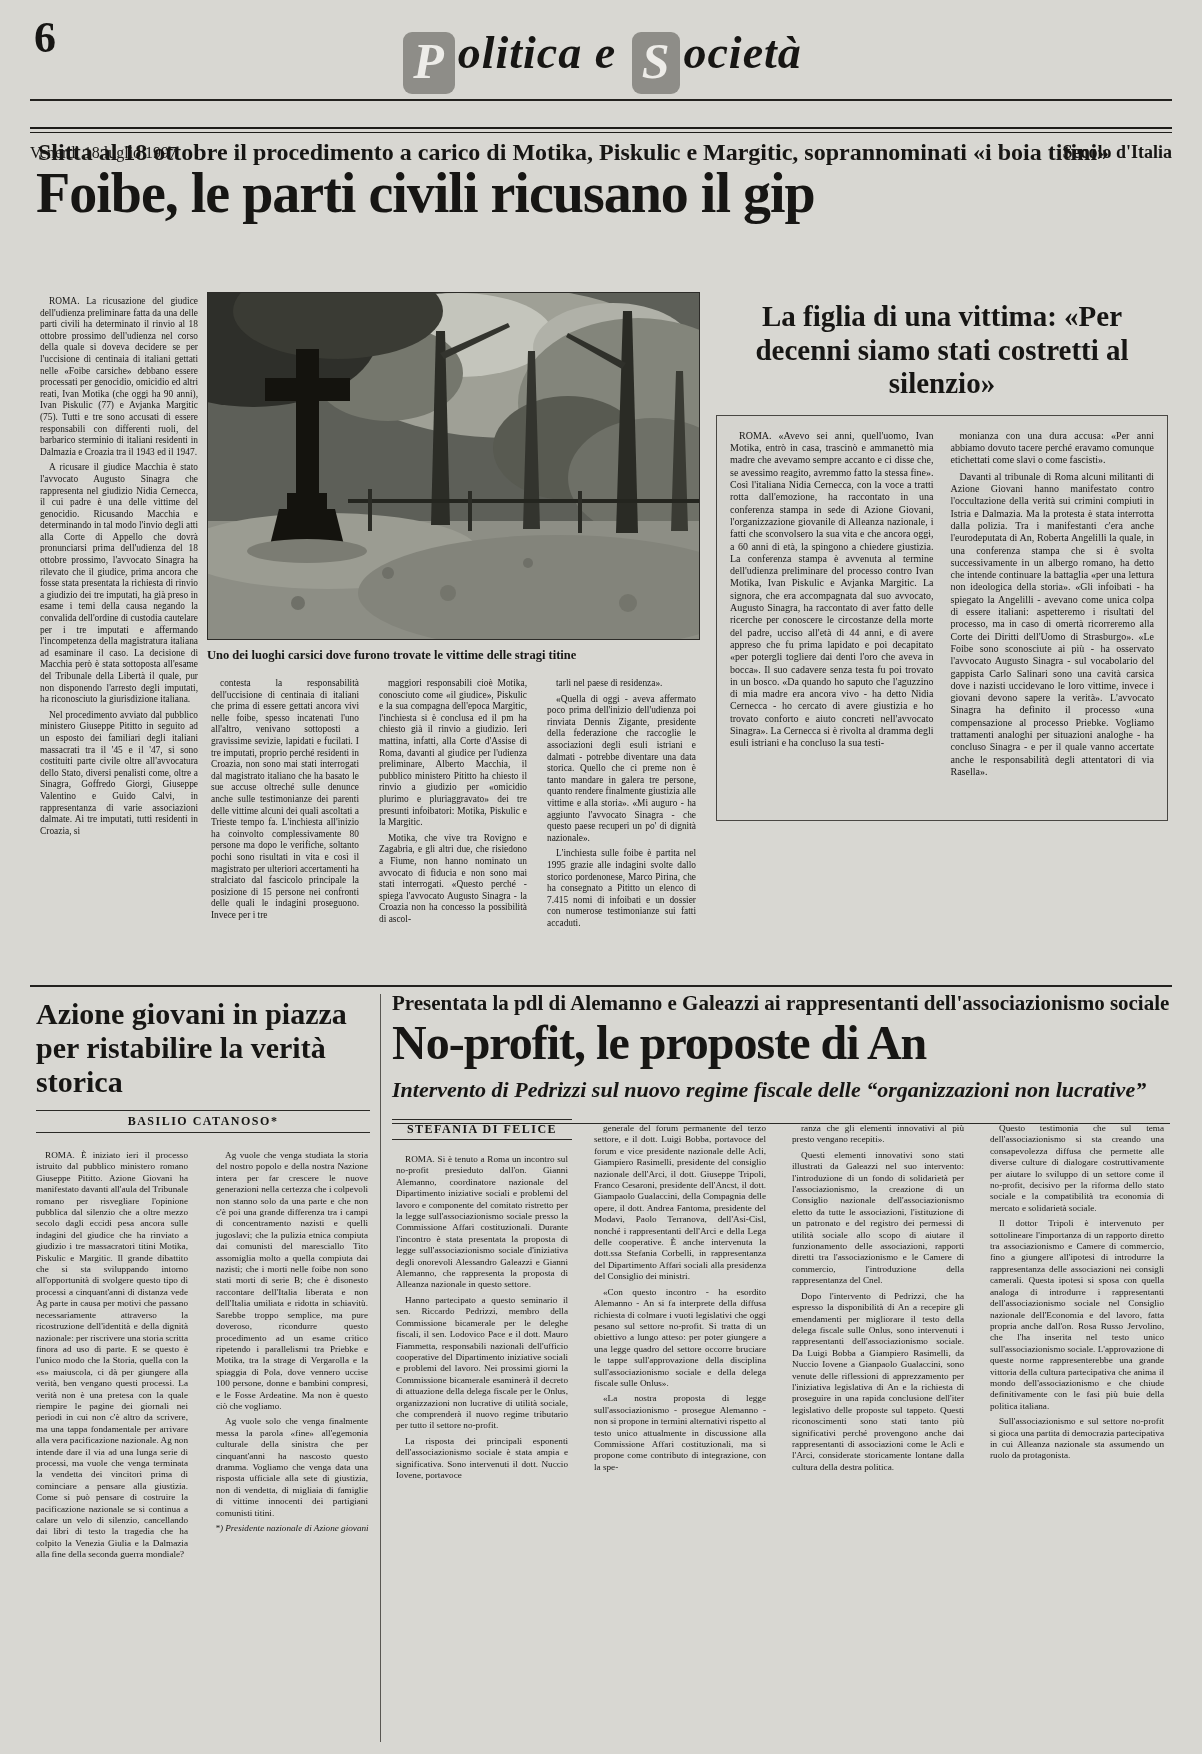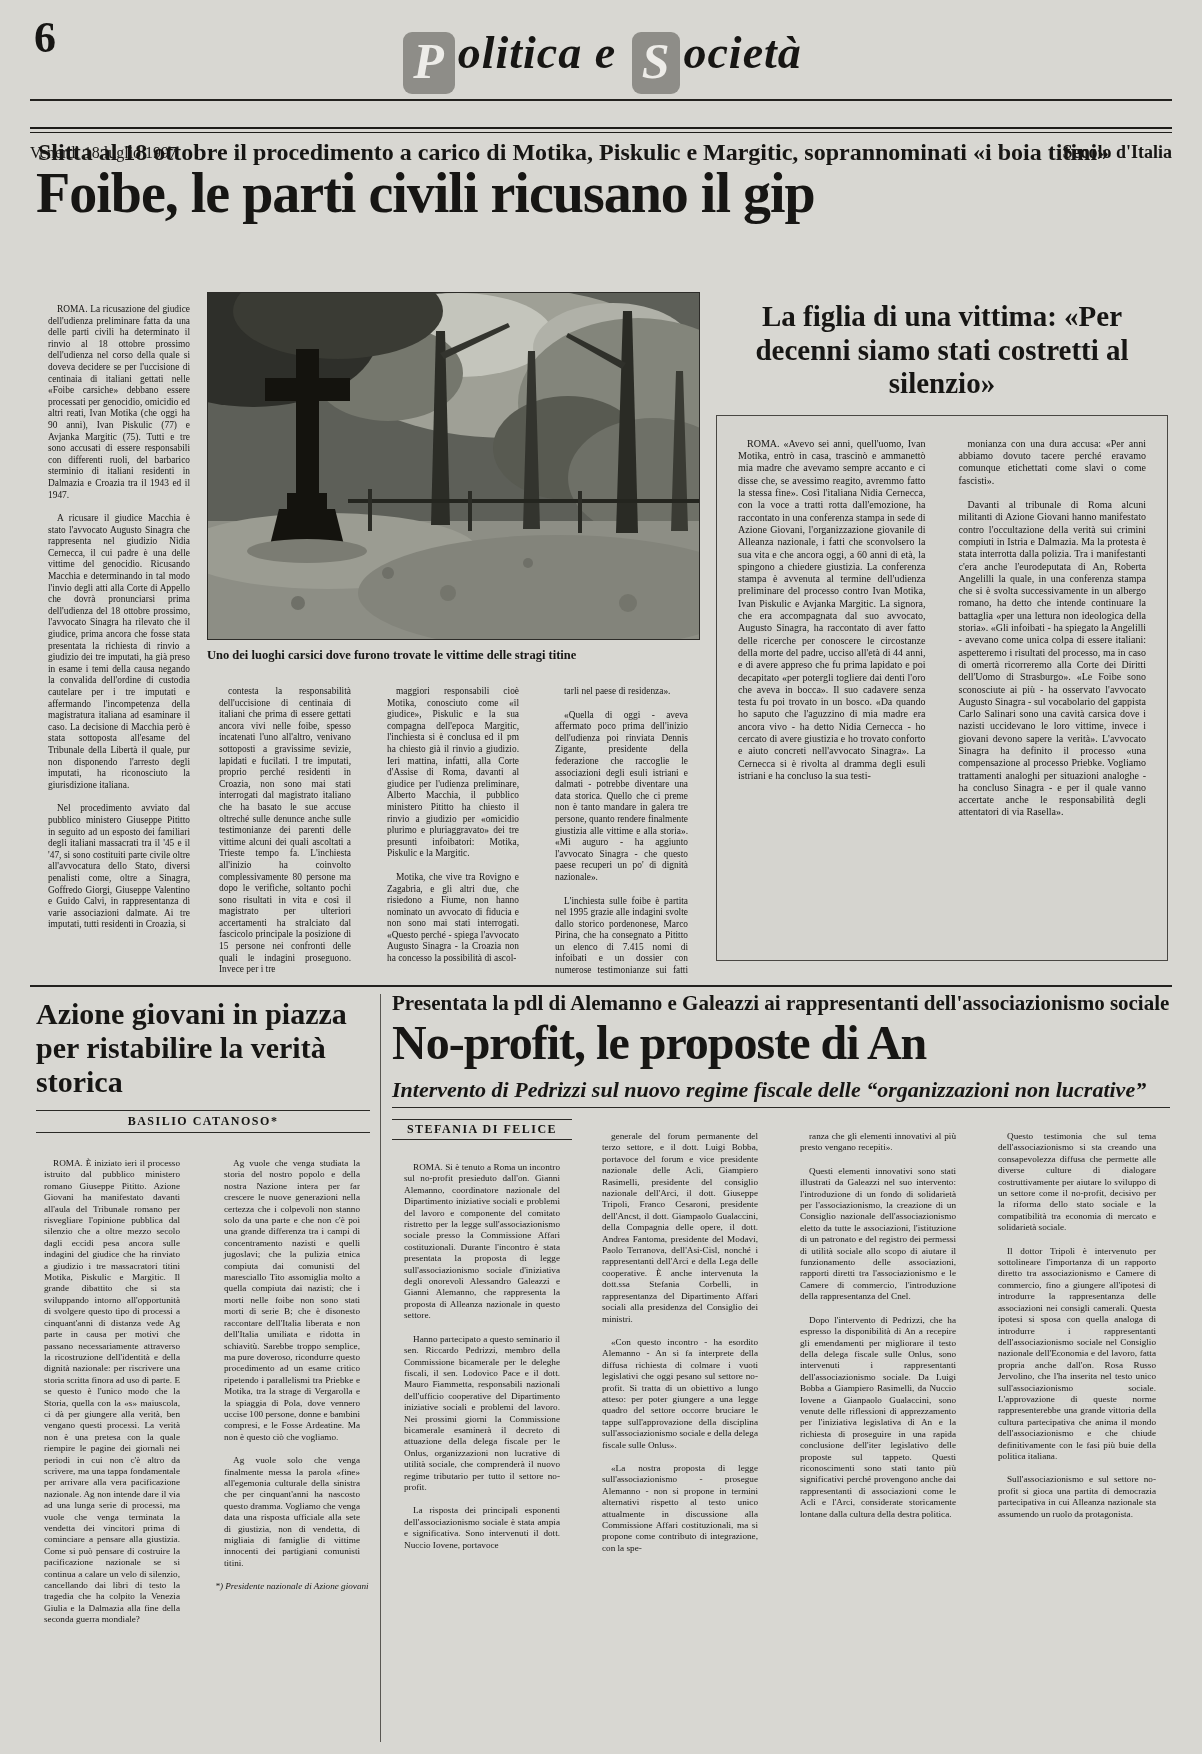--- a/index.html
+++ b/index.html
@@ -23,58 +23,58 @@
                  border-top:2px solid #1d1c19; border-bottom:1px solid #1d1c19; }
 
   
   .kicker { left:38px; top:139px; width:1134px; font-size:24px; font-weight:bold; }
   .headline { left:36px; top:165px; width:1150px; font-size:56px; font-weight:bold;
               letter-spacing:-1px; line-height:1.02; }
   .subhead { left:38px; top:241px; width:1130px; font-size:28px; font-style:italic; font-weight:bold; }
 
   
   .body-text { text-align:justify; overflow:hidden; }
-  .body-text p { margin:12px; text-indent:9px; }
+  .body-text p { margin:4px; text-indent:9px; }
   .fs-main { font-size:9.4px; line-height:11.6px; }
   .fs-side { font-size:10px;  line-height:12.3px; }
   .fs-bot  { font-size:9.2px; line-height:11.4px; }
 
   .m-col1 { left:36px;  top:292px; width:166px; height:684px; }
   .m-col2 { left:207px; top:674px; width:156px; height:302px; }
   .m-col3 { left:375px; top:674px; width:156px; height:302px; }
   .m-col4 { left:543px; top:674px; width:157px; height:302px; }
 
   
   .photo { left:207px; top:292px; width:493px; height:348px; border:1px solid #2c2b28; background:#5d5f58; }
   .photo svg { display:block; }
   .caption { left:207px; top:648px; width:493px; font-size:12.5px; font-weight:bold; }
 
   
   .sidebar { left:716px; top:300px; width:452px; }
   .sb-title { text-align:center; font-size:29px; font-weight:bold; line-height:1.16; margin:0 10px 14px; }
-  .sb-box { border:1px solid #494743; padding:10px 9px; display:flex; gap:9px; height:546px; background:#d5d4cf; }
+  .sb-box { border:1px solid #494743; padding:10px 9px; display:flex; gap:9px; height:406px; background:#d5d4cf; }
   .sb-col { width:50%; }
 
   
   .h-divider { left:30px; top:985px; width:1142px; height:2px; background:#23221f; }
   .v-divider { left:380px; top:994px; width:1px; height:748px; background:#595752; }
 
   
   .la-head { left:36px; top:997px; width:334px; font-size:30px; font-weight:bold; line-height:1.13; }
   .la-byline { left:36px; top:1110px; width:334px; text-align:center; font-size:12px; font-weight:bold;
                letter-spacing:1.5px; border-top:1px solid #2a2926; border-bottom:1px solid #2a2926; padding:3px 0; }
   .la-col1 { left:32px;  top:1146px; width:160px; height:590px; }
   .la-col2 { left:212px; top:1146px; width:160px; height:590px; }
   .la-footnote { display:block; margin-top:0; font-style:italic; text-align:center; text-indent:0; }
 
   
   .np-kicker { left:392px; top:991px; width:778px; font-size:21px; font-weight:bold; }
   .np-head { left:392px; top:1015px; width:778px; font-size:48px; font-weight:bold; letter-spacing:-1px; }
   .np-subhead { left:392px; top:1077px; width:778px; font-size:22px; font-style:italic; font-weight:bold;
-                border-bottom:1px solid #2a2926; padding-bottom:4px; }
+                border-bottom:1px solid #2a2926; padding-bottom:20px; }
   .np-byline { left:392px; top:1119px; width:180px; text-align:center; font-size:12px; font-weight:bold;
                letter-spacing:1.5px; border-top:1px solid #2a2926; border-bottom:1px solid #2a2926; padding:2px 0; }
   .np-col1 { left:392px; top:1150px; width:180px; height:586px; }
   .np-col2 { left:590px; top:1119px; width:180px; height:617px; }
   .np-col3 { left:788px; top:1119px; width:180px; height:617px; }
   .np-col4 { left:986px; top:1119px; width:182px; height:617px; }
 </style>
 </head>
 <body>
 

